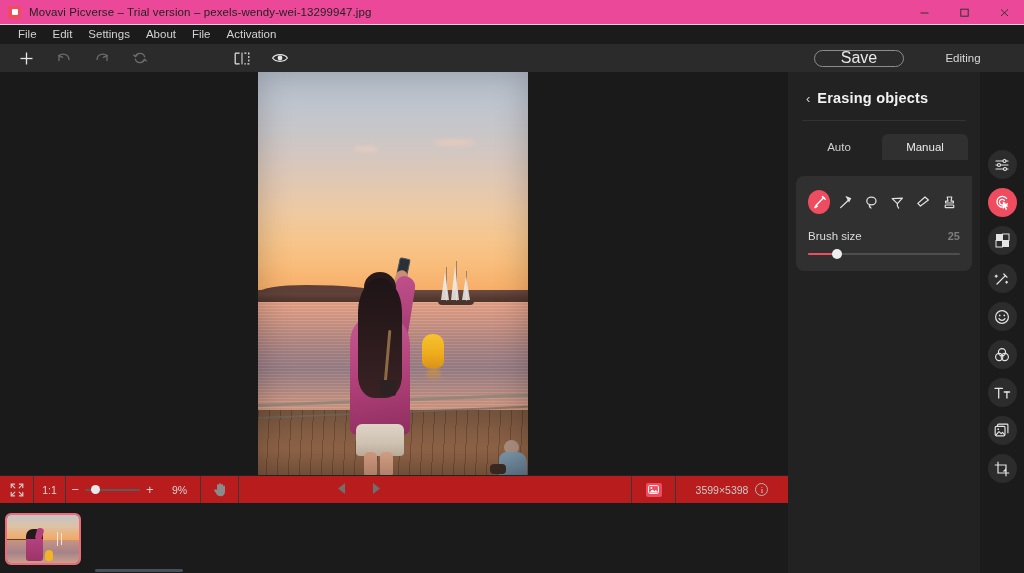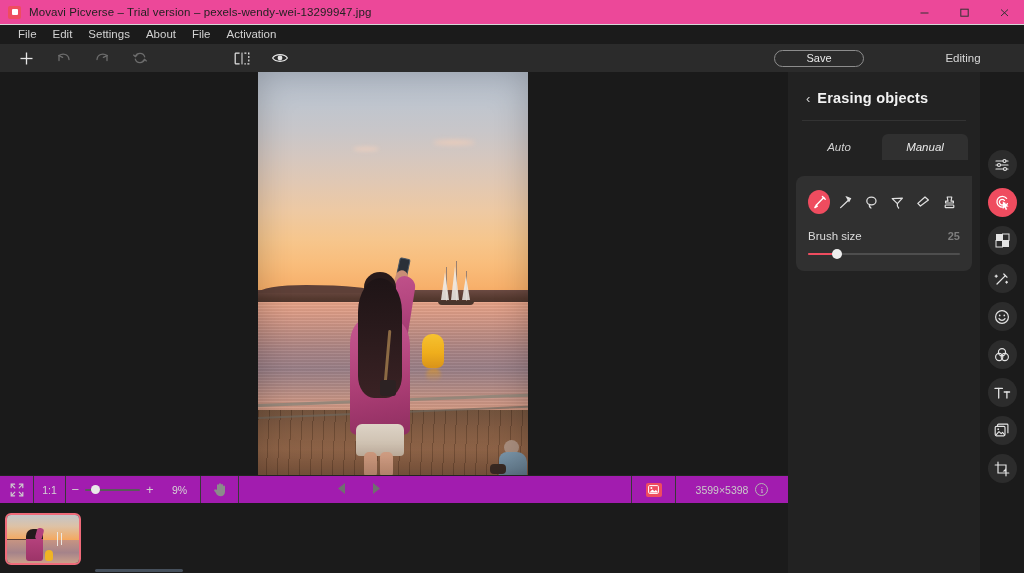--- a/index.html
+++ b/index.html
@@ -72,23 +72,22 @@
     color: #e6e6e6;
   }
   .tb-btn.dim { color: #6d6d6d; }
   .tb-gap { width: 50px; }
   .tb-right { margin-left: auto; display: flex; align-items: stretch; height: 28px; }
   .save-btn {
     width: 90px; height: 17px;
     border: 1px solid #8d8d8d;
     border-radius: 9px;
     display: flex; align-items: center; justify-content: center;
-    font-size: 11px; color: #e8e8e8;
+    font-size: 16px; color: #e8e8e8;
     align-self: center;
-    margin-right: 40px;
   }
   .top-tab {
     width: 118px; height: 28px;
     display: flex; align-items: center; justify-content: center;
     font-size: 11.5px; color: #d8d8d8;
   }
   .top-tab.active { background: #373737; }
   .tb-spacer-r { width: 2px; }
 
   
@@ -260,21 +259,21 @@
   .photo-shade {
     position: absolute; left: 0; top: 0; width: 270px; height: 403px;
     box-shadow: inset 0 0 34px rgba(0,0,0,.22);
     pointer-events: none;
   }
 
   
   .bottombar {
     position: absolute; left: 0; top: 475px;
     width: 788px; height: 28px;
-    background: #a21caf;
+    background: #b91c1c;
     display: flex; align-items: center;
     border-top: 1px solid #232323;
   }
   .bb-cell {
     height: 28px; display: flex; align-items: center; justify-content: center;
     border-right: 1px solid #383838;
     color: #cfcfcf;
   }
   .bb-fit { width: 34px; }
   .bb-ratio { width: 32px; font-size: 10.5px; color: #d5d5d5; }
@@ -364,21 +363,21 @@
   }
   .rp-head {
     display: flex; align-items: center; gap: 7px;
     padding: 18px 0 0 18px;
   }
   .rp-chev { color: #cfcfcf; font-size: 13px; line-height: 1; }
   .rp-title { font-size: 14.5px; font-weight: bold; color: #f2f2f2; letter-spacing: .2px; }
   .rp-divide {
     margin: 14px 14px 0 14px; height: 1px; background: #333333;
   }
-  .tabs { position: relative; margin-top: 13px; padding-left: 8px; display: flex; font-style: italic; }
+  .tabs { position: relative; margin-top: 13px; padding-left: 8px; display: flex; }
   .tab {
     width: 86px; height: 26px;
     display: flex; align-items: center; justify-content: center;
     font-size: 11.5px; color: #cfcfcf;
     border-radius: 6px 6px 0 0;
   }
   .tab.active { background: #303030; color: #eaeaea; }
   .tools-card {
     margin: 16px 8px; background: #303030; border-radius: 0 0 8px 8px;
     border-top-left-radius: 8px;

